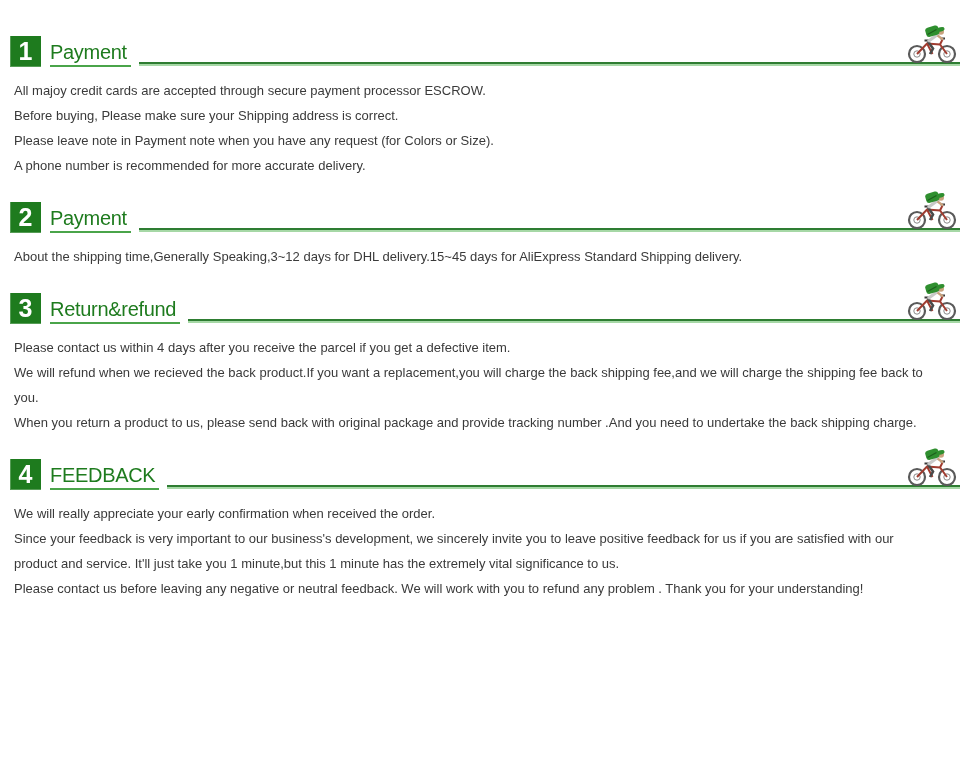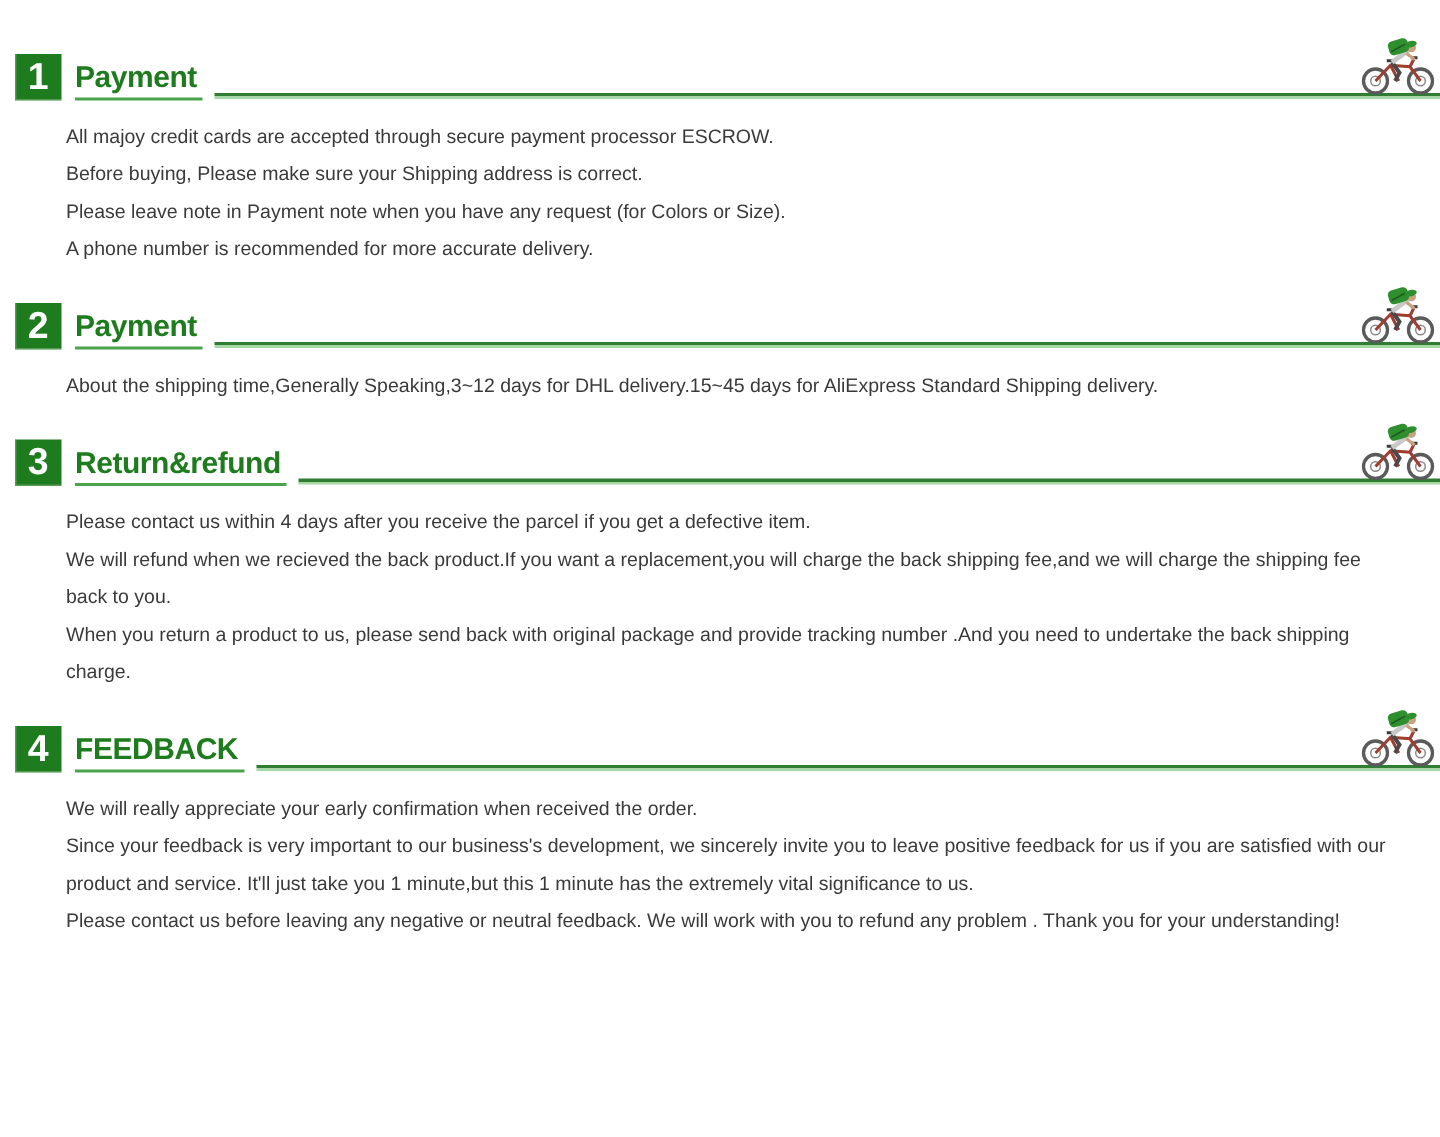--- a/index.html
+++ b/index.html
@@ -17,35 +17,35 @@
     margin-left:10px;height:33px;
   }
   .badge{
     width:31px;height:31px;flex:0 0 31px;
     background:#1e7b1e;color:#ffffff;
     font-weight:bold;font-size:25px;line-height:31px;
     text-align:center;
     box-shadow:inset 1px -1px 0 rgba(255,255,255,0.25);
   }
   .sec-title{
-    color:#1e7b1e;font-weight:bold;font-size:20px;
+    color:#1e7b1e;font-weight:normal;font-size:20px;
     letter-spacing:-0.3px;margin-left:9px;
     line-height:1;padding:0 4px 3px 0;
     border-bottom:2px solid #4aa44a;
     white-space:nowrap;
   }
   .rulewrap{flex:1;position:relative;height:33px;margin-left:8px;}
   .rule{
     position:absolute;left:0;right:0;bottom:1px;height:4px;
     background:linear-gradient(to bottom,#2e7d32 0,#2e7d32 50%,#a6d8a6 50%,#a6d8a6 100%);
   }
   .cyclist{position:absolute;right:2px;bottom:4px;width:52px;height:38px;}
 
   .sec-body{
-    padding:11px 28px 0 44px;
+    padding:11px 28px 0 14px;
     font-size:13px;line-height:25px;color:#3a3a3a;
   }
   .sec-body p{margin:0;}
 </style>
 </head>
 <body>
 
 <div class="wrap">
 
   <div class="section">

